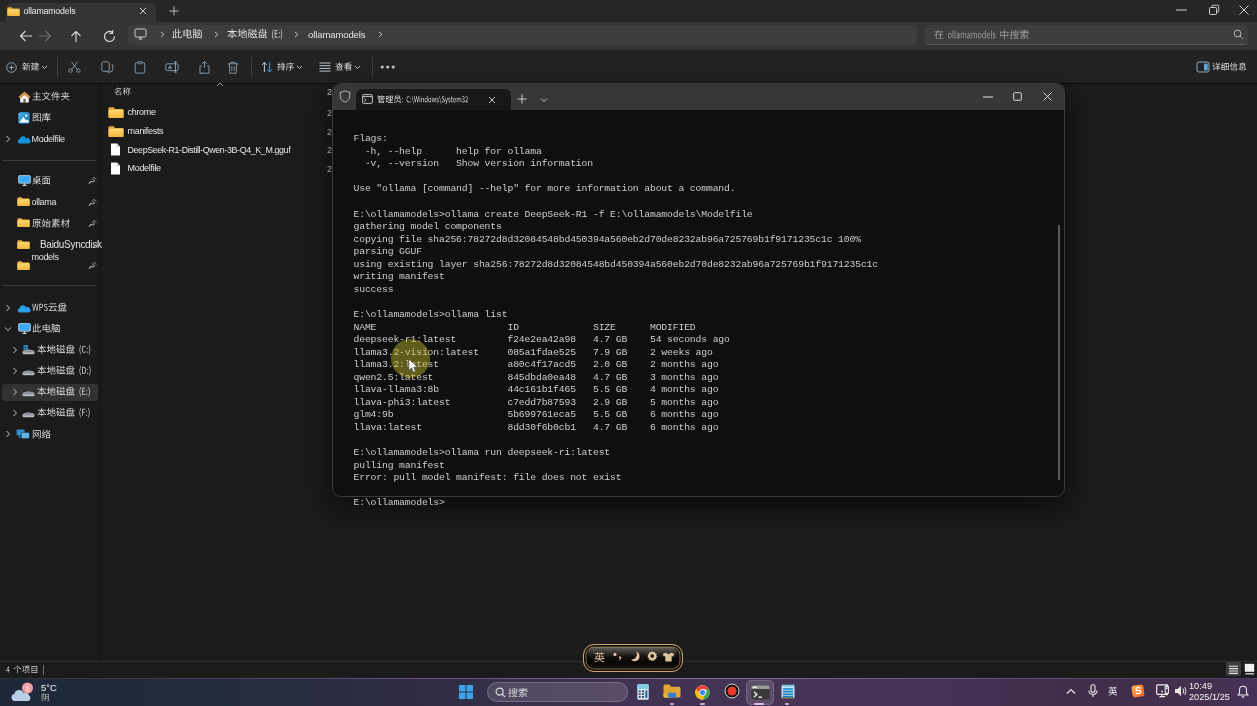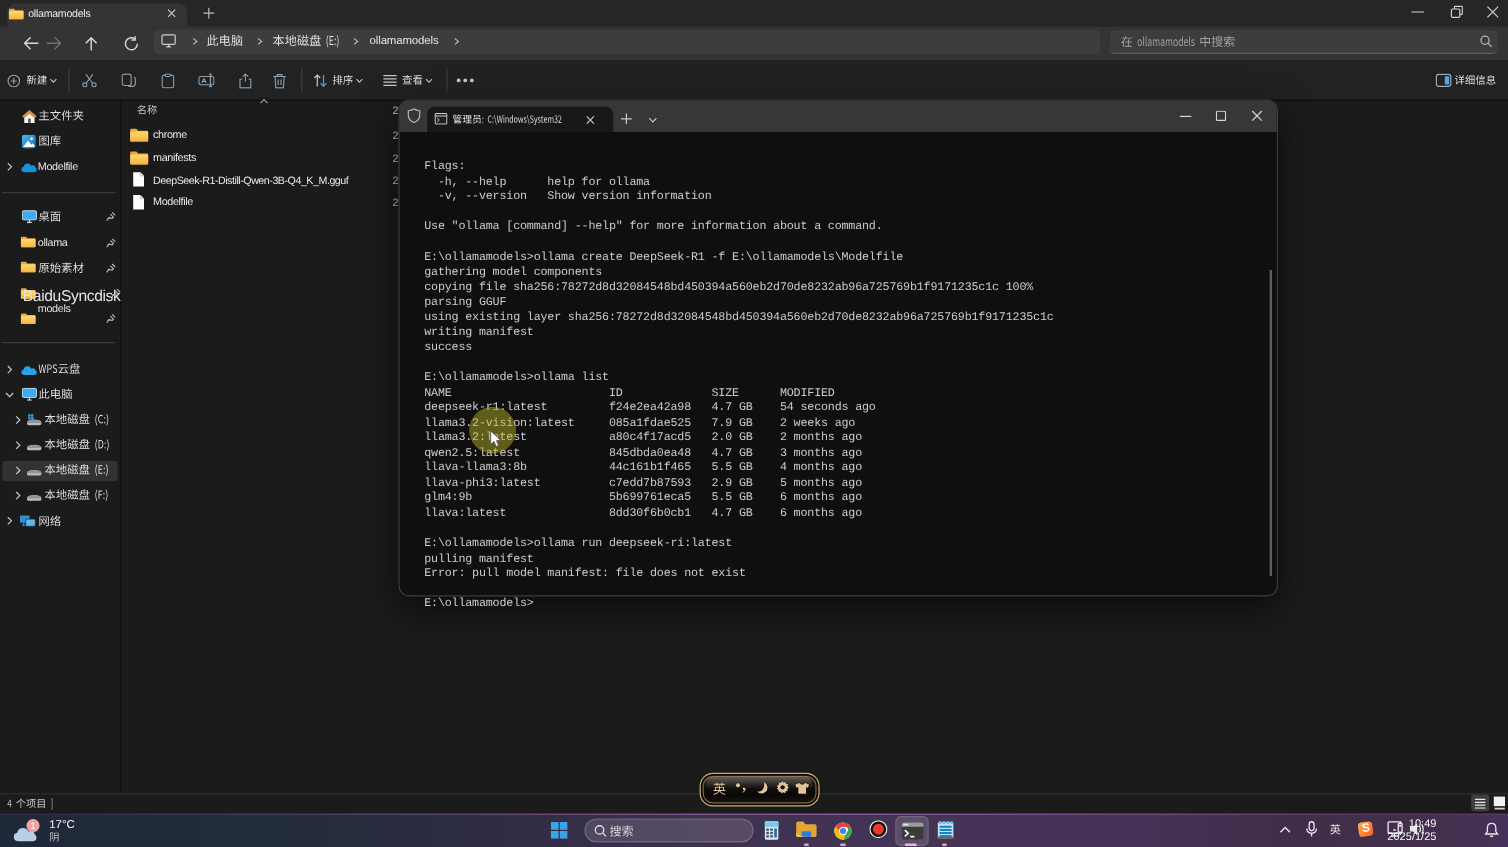--- a/index.html
+++ b/index.html
@@ -250,21 +250,21 @@
       <use href="#c7d20" transform="translate(19.00,10.73) scale(0.00950,-0.00950)"></use>
       <use href="#c6750" transform="translate(28.50,10.73) scale(0.00950,-0.00950)"></use>
     </svg>
     <svg class="abs" style="left:88.0px;top:218.5px" width="9" height="9" stroke="#b5b5b5" stroke-width="1" fill="none">
       <path d="M5.5 1 L8 3.5 M4 2.5 L6.5 5 L5.5 6 L2.5 5.5 L1 8 M3.5 5 L1.5 7"></path>
     </svg>
     <svg class="abs" style="left:17.0px;top:238.5px" width="13.0" height="11.0" viewBox="0 0 16 13">
       <path d="M0.5 2.2 Q0.5 1.2 1.5 1.2 L5.6 1.2 L7.2 2.9 L14.5 2.9 Q15.5 2.9 15.5 3.9 L15.5 11 Q15.5 12 14.5 12 L1.5 12 Q0.5 12 0.5 11 Z" fill="#e9a941"></path>
       <path d="M0.5 4.6 Q0.5 3.6 1.7 3.65 L14.3 3.65 Q15.5 3.6 15.5 4.6 L15.5 11 Q15.5 12 14.5 12 L1.5 12 Q0.5 12 0.5 11 Z" fill="url(#fgrad)"></path>
     </svg>
-    <div class="abs" style="left:19px;top:239.1px;font-size:13px;letter-spacing:-0.3px;color:#e3e3e3">BaiduSyncdisk</div>
+    <div class="abs" style="left:40px;top:239.1px;font-size:10px;letter-spacing:-0.3px;color:#e3e3e3">BaiduSyncdisk</div>
     <svg class="abs" style="left:92.0px;top:240.0px" width="9" height="9" stroke="#b5b5b5" stroke-width="1" fill="none">
       <path d="M5.5 1 L8 3.5 M4 2.5 L6.5 5 L5.5 6 L2.5 5.5 L1 8 M3.5 5 L1.5 7"></path>
     </svg>
     <svg class="abs" style="left:17.0px;top:260.0px" width="13.0" height="11.0" viewBox="0 0 16 13">
       <path d="M0.5 2.2 Q0.5 1.2 1.5 1.2 L5.6 1.2 L7.2 2.9 L14.5 2.9 Q15.5 2.9 15.5 3.9 L15.5 11 Q15.5 12 14.5 12 L1.5 12 Q0.5 12 0.5 11 Z" fill="#e9a941"></path>
       <path d="M0.5 4.6 Q0.5 3.6 1.7 3.65 L14.3 3.65 Q15.5 3.6 15.5 4.6 L15.5 11 Q15.5 12 14.5 12 L1.5 12 Q0.5 12 0.5 11 Z" fill="url(#fgrad)"></path>
     </svg>
     <div class="abs" style="left:31.5px;top:252px;font-size:9px;letter-spacing:-0.3px;color:#e3e3e3">models</div>
     <svg class="abs" style="left:88.0px;top:261.0px" width="9" height="9" stroke="#b5b5b5" stroke-width="1" fill="none">
       <path d="M5.5 1 L8 3.5 M4 2.5 L6.5 5 L5.5 6 L2.5 5.5 L1 8 M3.5 5 L1.5 7"></path>
@@ -534,21 +534,21 @@
     <svg class="abs" style="left:662px;top:651.5px" width="13" height="10" viewBox="0 0 13 10">
       <path d="M4 0.5 L0.8 2 L1.8 4.5 L3.3 3.9 L3.3 9.5 L9.7 9.5 L9.7 3.9 L11.2 4.5 L12.2 2 L9 0.5 Q8 2 6.5 2 Q5 2 4 0.5 Z" fill="#e2c49c"></path>
     </svg>
     <div class="abs" style="left:0;top:678px;width:1257px;height:28px;background:linear-gradient(90deg,#1f2838 0%,#232c3c 18%,#2e2c44 32%,#3e3150 48%,#463457 62%,#453257 75%,#3f2d49 86%,#44304e 96%,#46315a 100%)"></div>
     <div class="abs" style="left:0;top:677.5px;width:1257px;height:1px;background:linear-gradient(90deg,rgba(80,70,100,0.2) 0%,rgba(165,108,182,0.8) 55%,rgba(120,80,135,0.3) 100%)"></div>
     <svg class="abs" style="left:8px;top:681px" width="30" height="22" viewBox="0 0 30 22">
       <path d="M8 20 Q3.5 20 3.5 16.4 Q3.5 13.4 6.4 13 Q7 9 11.2 9 Q14.6 9 15.6 12 Q16.4 11.5 17.6 11.5 Q20.4 11.5 20.9 14.2 Q22.4 14.8 22.4 16.9 Q22.4 20 19 20 Z" fill="#b9cfe8"></path>
       <circle cx="19.5" cy="7" r="5.5" fill="#f2a0a4"></circle>
       <text x="19.5" y="9.8" font-size="8" fill="#fff" text-anchor="middle" font-family="Liberation Sans">1</text>
     </svg>
-    <div class="abs" style="left:41px;top:681.5px;font-size:9.5px;color:#f5f5f5">17°C</div>
+    <div class="abs" style="left:41px;top:681.5px;font-size:9.5px;color:#f5f5f5">5°C</div>
     <svg style="position:absolute;left:41.00px;top:691.12px;overflow:visible" width="10.50" height="12.75" fill="#c9c9c9">
       <use href="#c9634" transform="translate(0.00,9.61) scale(0.00850,-0.00850)"></use>
     </svg>
     <svg class="abs" style="left:459px;top:685px" width="14" height="14">
       <rect x="0" y="0" width="6.5" height="6.5" fill="#3ba3e8"></rect>
       <rect x="7.5" y="0" width="6.5" height="6.5" fill="#3ba3e8"></rect>
       <rect x="0" y="7.5" width="6.5" height="6.5" fill="#3ba3e8"></rect>
       <rect x="7.5" y="7.5" width="6.5" height="6.5" fill="#3ba3e8"></rect>
     </svg>
     <div class="abs" style="left:487px;top:682px;width:141px;height:19.5px;border-radius:10px;background:rgba(255,255,255,0.13);border:1px solid rgba(255,255,255,0.2)"></div>
@@ -637,21 +637,21 @@
       <path d="M3.5 12.6 L9 12.6 M6 10.5 L6 12.4" stroke="#ececec" stroke-width="1.2"></path>
       <path d="M5.2 8.2 L7 8.2 L7 6.8 L5.2 6.8 Z" fill="#ececec"></path>
       <rect x="9.2" y="2.4" width="3.2" height="7" rx="0.6" fill="#473355" stroke="#ececec" stroke-width="1.1"></rect>
       <path d="M10.8 0.8 L10.8 2.4 M10.8 9.4 L10.8 11.6" stroke="#ececec" stroke-width="1.1"></path>
       <rect x="10" y="3.4" width="1.6" height="1.6" fill="#ececec"></rect>
     </svg>
     <svg class="abs" style="left:1174px;top:685px" width="14" height="12" viewBox="0 0 14 12">
       <path d="M1 4 L3.5 4 L7 1 L7 11 L3.5 8 L1 8 Z" fill="#e8e8e8"></path>
       <path d="M9 3.5 Q10.5 6 9 8.5 M10.8 2 Q13.2 6 10.8 10" stroke="#e8e8e8" stroke-width="1" fill="none"></path>
     </svg>
-    <div class="abs" style="left:1152px;top:680.5px;width:45px;height:22px;font-size:9.2px;color:#f5f5f5;text-align:right;line-height:11.2px">10:49<br>2025/1/25</div>
+    <div class="abs" style="left:1189px;top:680.5px;width:45px;height:22px;font-size:9.2px;color:#f5f5f5;text-align:left;line-height:11.2px">10:49<br>2025/1/25</div>
     <svg class="abs" style="left:1237px;top:684.5px" width="12" height="13" viewBox="0 0 12 13">
       <path d="M6 1.2 Q9.5 1.2 9.5 5 L9.5 8 L11 10 L1 10 L2.5 8 L2.5 5 Q2.5 1.2 6 1.2 Z" fill="none" stroke="#e8e8e8" stroke-width="1.1"></path>
       <path d="M4.8 11.5 Q6 12.6 7.2 11.5" stroke="#e8e8e8" stroke-width="1.1" fill="none"></path>
     </svg>
   </div>
 <svg width="0" height="0" style="position:absolute">
     <defs>
       <path id="c28" d="M239 -196 295 -171C209 -29 168 141 168 311C168 480 209 649 295 792L239 818C147 668 92 507 92 311C92 114 147 -47 239 -196Z"></path>
       <path id="c29" d="M99 -196C191 -47 246 114 246 311C246 507 191 668 99 818L42 792C128 649 171 480 171 311C171 141 128 -29 42 -171Z"></path>
       <path id="c32" d="M44 0H505V79H302C265 79 220 75 182 72C354 235 470 384 470 531C470 661 387 746 256 746C163 746 99 704 40 639L93 587C134 636 185 672 245 672C336 672 380 611 380 527C380 401 274 255 44 54Z"></path>

